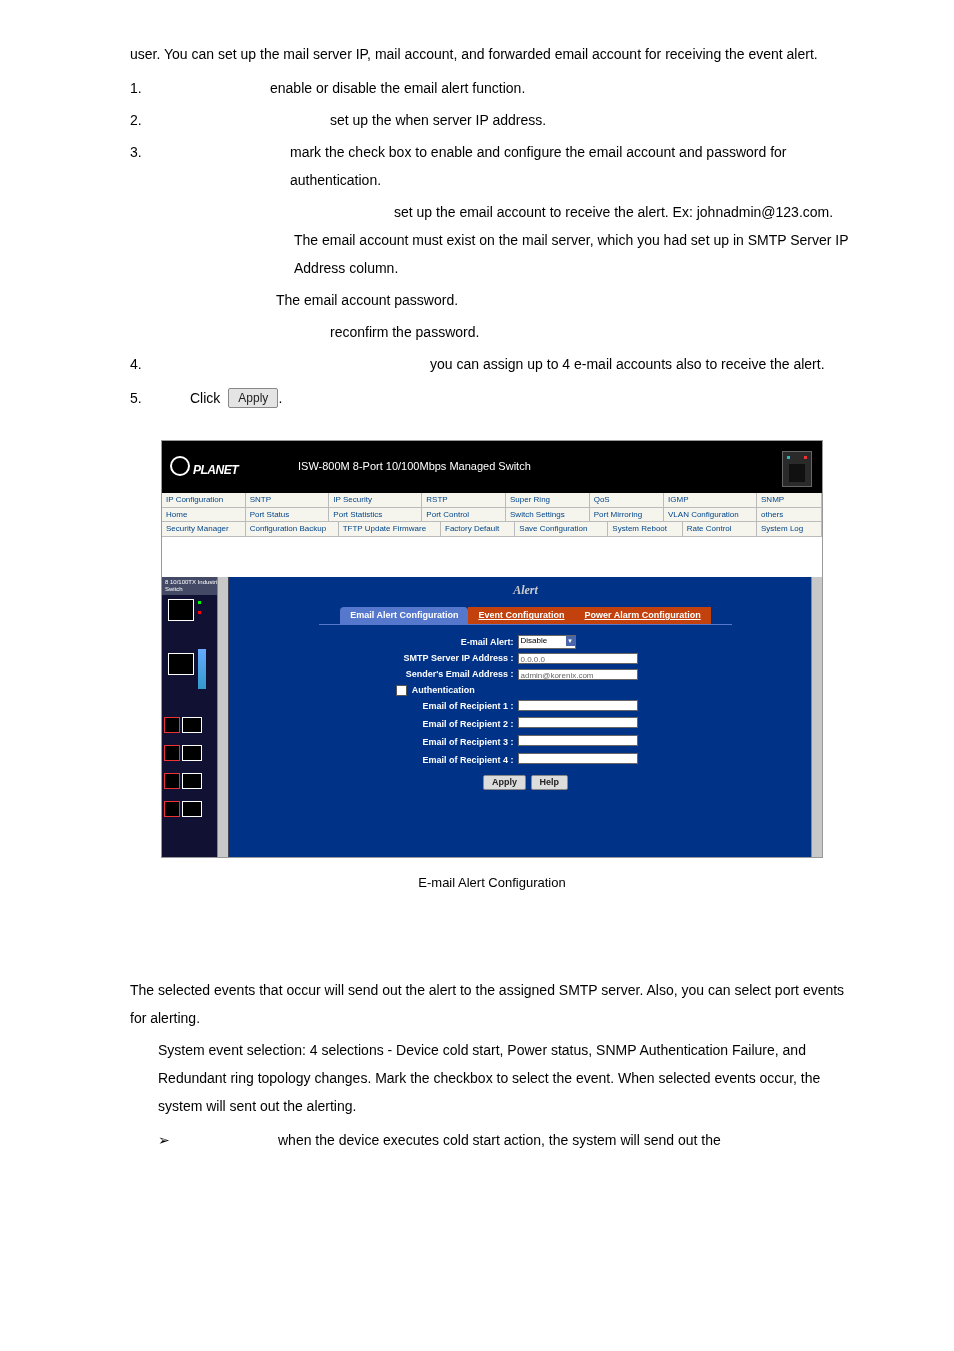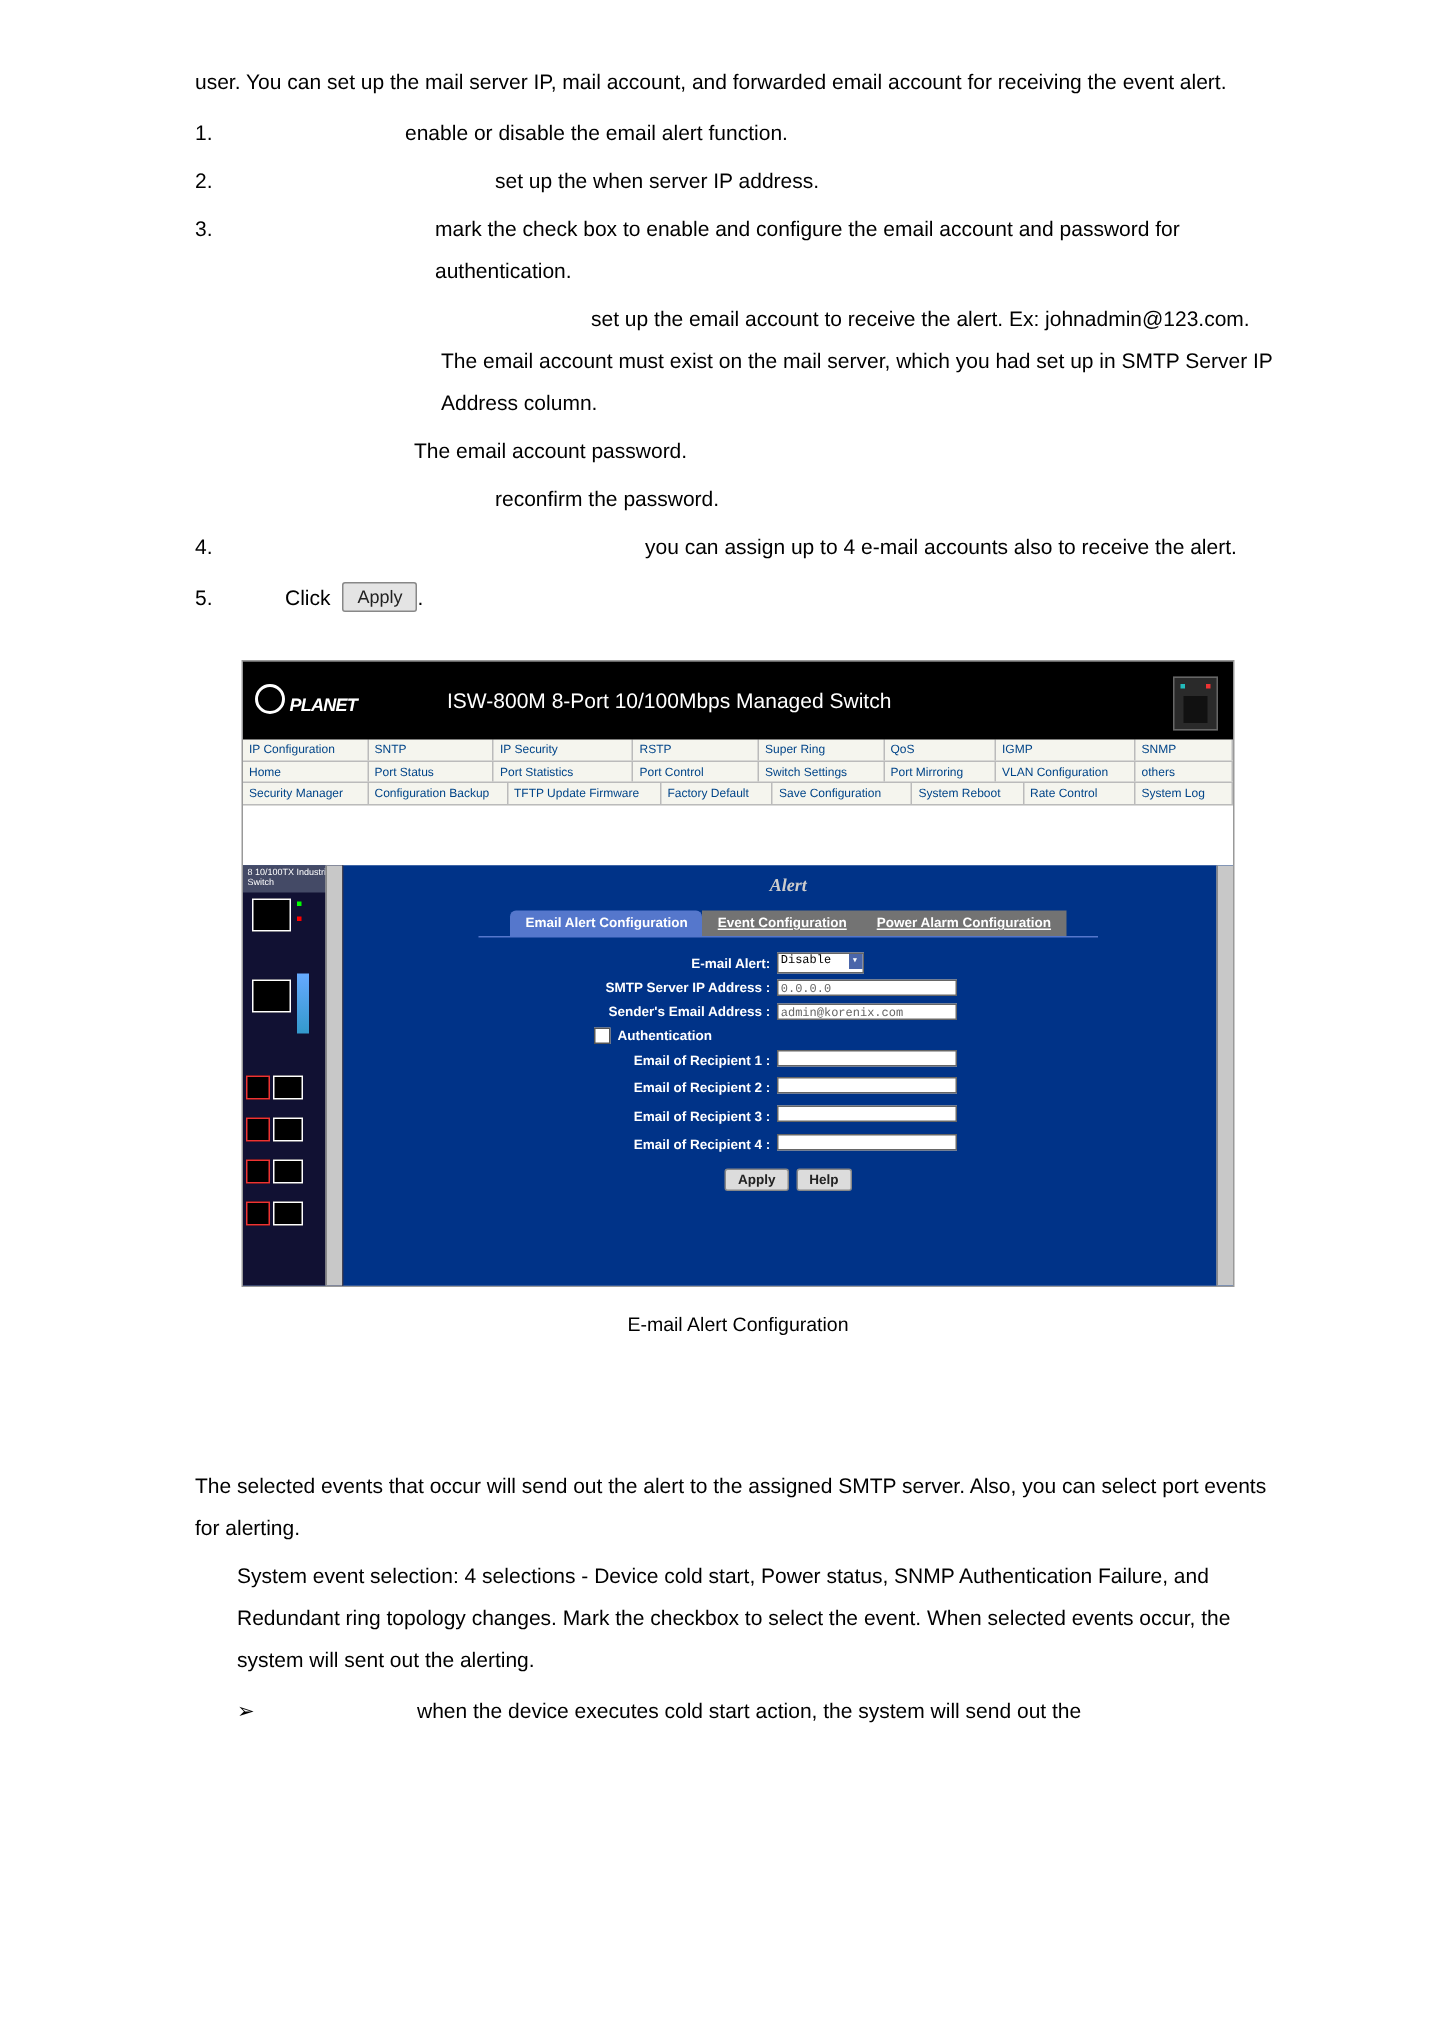--- a/index.html
+++ b/index.html
@@ -88,21 +88,21 @@
   .ss-logo-circle {
     display: inline-block;
     width: 16px; height: 16px;
     border: 2px solid #fff;
     border-radius: 50%;
     margin-right: 3px;
     vertical-align: -2px;
   }
   .ss-model {
     margin-left: 60px;
-    font-size: 14px;
+    font-size: 11px;
     font-weight: normal;
   }
   .ss-dev {
     position: absolute;
     right: 10px;
     top: 10px;
     width: 28px;
     height: 34px;
     background: #2a2a2a;
     border: 1px solid #666;
@@ -178,21 +178,21 @@
   .ss-tabs {
     display: flex;
     justify-content: center;
     margin-top: 10px;
     gap: 0;
   }
   .ss-tab {
     padding: 3px 10px;
     font-size: 9px;
     color: #ffffff;
-    background: #737373;
+    background: #c2410c;
     border: none;
     text-decoration: underline;
     font-weight: bold;
   }
   .ss-tab.active {
     background: #5577cc;
     border-radius: 4px 4px 0 0;
     text-decoration: none;
   }
   .ss-tab-line {
@@ -212,21 +212,20 @@
   .ss-row .lab {
     width: 160px;
     text-align: right;
     padding-right: 4px;
     color: #ffffff;
     font-weight: bold;
   }
   .ss-row .ctl {
     width: 180px;
     text-align: left;
-    font-family: Liberation Mono, monospace;
   }
   .ss-input {
     display: inline-block;
     background: #ffffff;
     color: #666;
     font-size: 8px;
     padding: 1px 2px;
     border: 1px solid #666;
     height: 11px;
     box-sizing: border-box;

